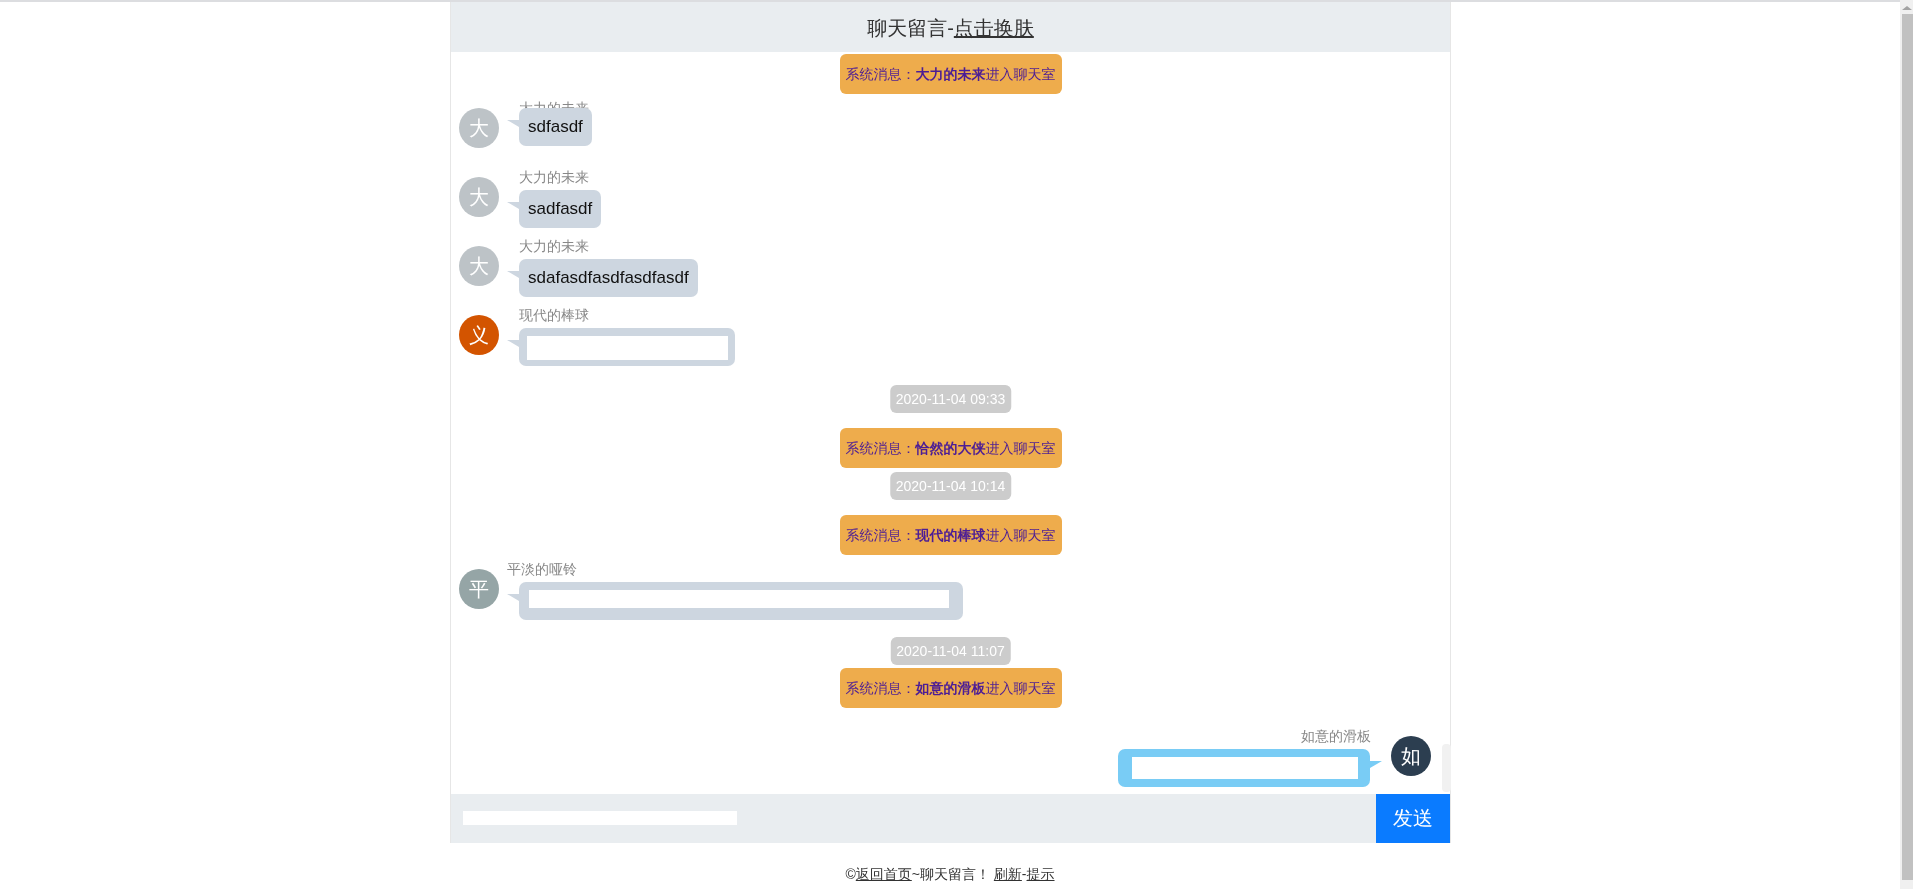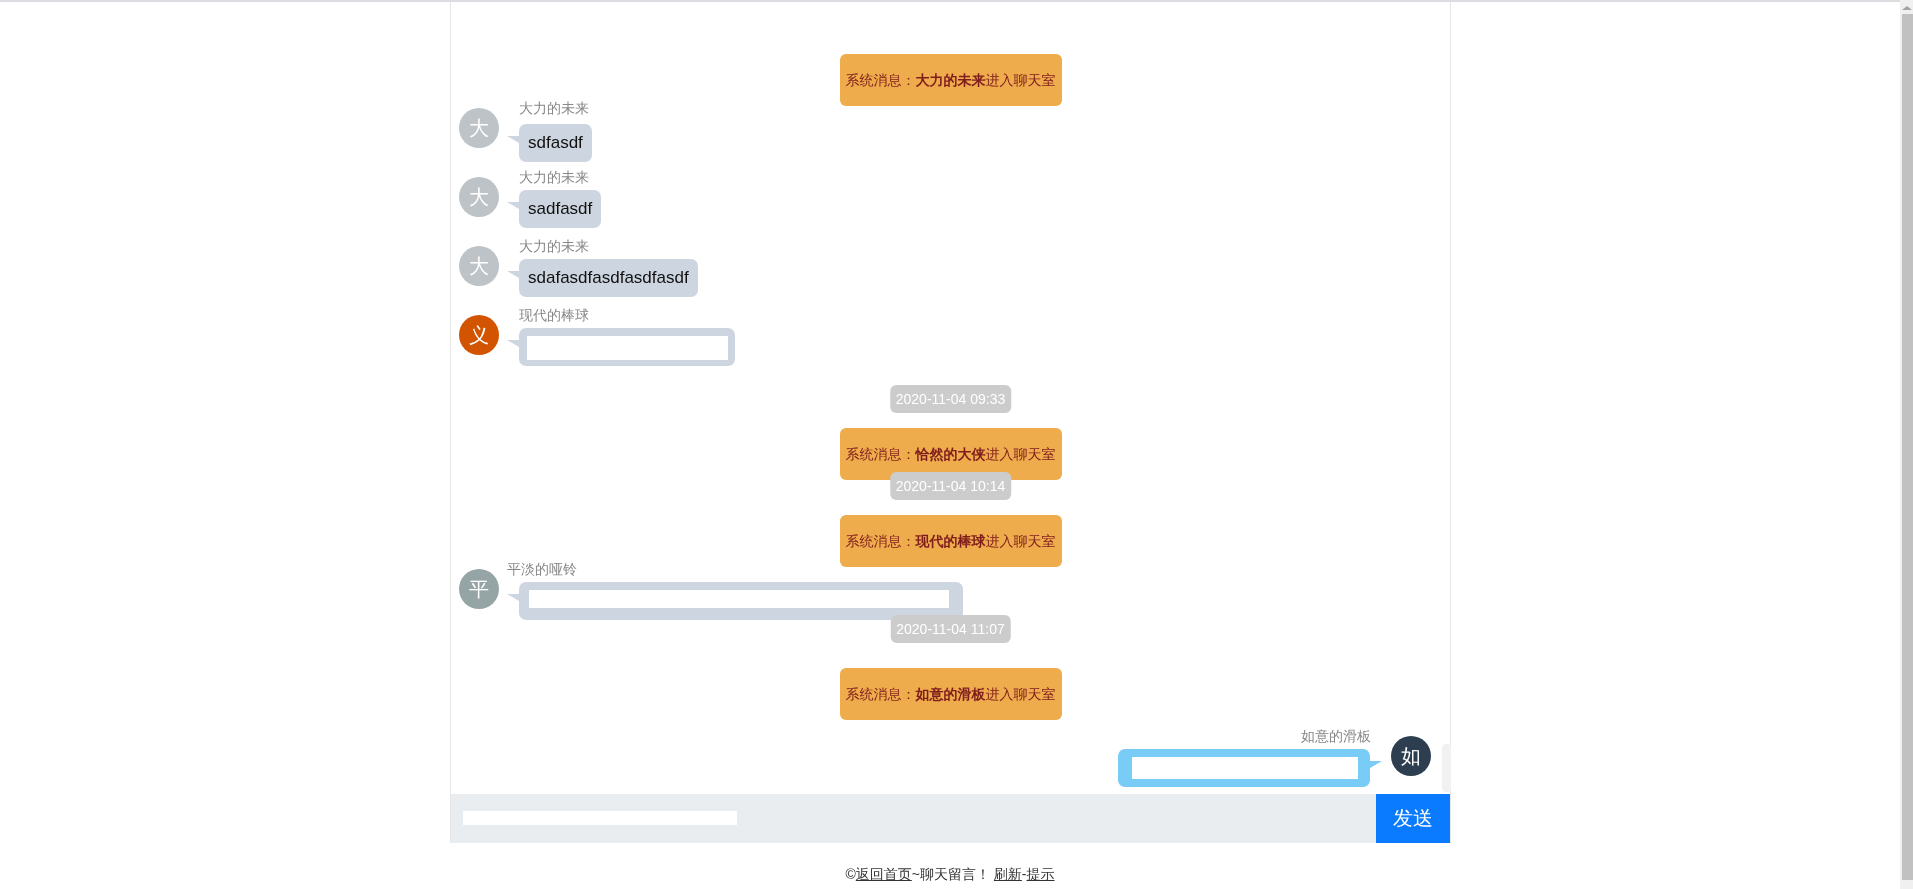--- a/index.html
+++ b/index.html
@@ -13,22 +13,22 @@
     border-left:5px solid transparent; border-right:5px solid transparent; border-bottom:4px solid #a3a3a3; }
   .page-scroll .thumb { position:absolute; left:2px; top:14px; width:11px; height:866px; background:#c1c1c1; }
 
   .chat { position:absolute; left:450px; top:2px; width:999px; height:841px;
     border-left:1px solid #e6e6e6; border-right:1px solid #e6e6e6; background:#fff; }
   .header { position:absolute; left:0; top:0; width:999px; height:50px; background:#e9edf0;
     text-align:center; line-height:52px; font-size:20px; color:#333; }
   .header a { color:#333; text-decoration:underline; cursor:pointer; }
 
   .msgs { position:absolute; left:0; top:50px; width:999px; height:742px; overflow:hidden; }
-  .sys { position:absolute; left:50%; transform:translateX(-50%); background:#eeac4c; color:#7f1d1d;
-    font-size:14px; line-height:28px; height:28px; padding:12px 6px; border-radius:6px; white-space:nowrap; }
+  .sys { position:absolute; left:50%; transform:translateX(-50%); background:#eeac4c; color:#4c1d95;
+    font-size:14px; line-height:28px; height:28px; padding:6px 6px; border-radius:6px; white-space:nowrap; }
   .sys b { font-weight:bold; }
   .time { position:absolute; left:50%; transform:translateX(-50%); background:#cccccc; color:#fff;
     font-size:14px; line-height:28px; height:28px; padding:0 6px; border-radius:6px; white-space:nowrap; }
 
   .row { position:absolute; left:0; width:999px; height:70px; }
   .avatar { position:absolute; width:40px; height:40px; border-radius:50%; color:#fff;
     font-size:20px; line-height:40px; text-align:center; }
   .uname { position:absolute; font-size:14px; color:#888; white-space:nowrap; }
   .bubble { position:absolute; background:#cdd6e0; color:#111; font-size:17px; line-height:38px;
     height:38px; padding:0 9px; border-radius:7px; white-space:nowrap; }
@@ -49,31 +49,34 @@
 
   .footer { position:absolute; left:0; top:866px; width:1900px; text-align:center; font-size:14px; color:#333; }
   .footer a { color:#333; text-decoration:underline; cursor:pointer;font-family:Liberation Mono, monospace; }
 </style>
 </head>
 <body>
 
 <div class="topline"></div>
 
 <div class="chat">
+  <div class="header">
+    <span>聊天留言-</span><a>点击换肤</a>
+  </div>
 
   <div class="msgs">
 
     <div class="sys" style="top:2px">
       <span>系统消息：</span><b>大力的未来</b><span>进入聊天室</span>
     </div>
 
     <div class="row" style="top:56px">
       <div class="avatar" style="left:8px;top:0;background:#bdc3c7">大</div>
       <div class="uname" style="left:68px;top:-8px">大力的未来</div>
-      <div class="bubble left" style="left:68px;top:16px">sdfasdf</div>
+      <div class="bubble left" style="left:68px;top:0">sdfasdf</div>
     </div>
 
     <div class="row" style="top:125px">
       <div class="avatar" style="left:8px;top:0;background:#bdc3c7">大</div>
       <div class="uname" style="left:68px;top:-8px">大力的未来</div>
       <div class="bubble left" style="left:68px;top:13px">sadfasdf</div>
     </div>
 
     <div class="row" style="top:194px">
       <div class="avatar" style="left:8px;top:0;background:#bdc3c7">大</div>
@@ -99,21 +102,21 @@
     </div>
 
     <div class="row" style="top:517px">
       <div class="avatar" style="left:8px;top:0;background:#95a5a6">平</div>
       <div class="uname" style="left:56px;top:-8px">平淡的哑铃</div>
       <div class="bubble left" style="left:68px;top:13px;width:426px">
         <div class="redact" style="left:10px;top:8px;width:420px;height:18px"></div>
       </div>
     </div>
 
-    <div class="time" style="top:563px">2020-11-04 11:07</div>
+    <div class="time" style="top:585px">2020-11-04 11:07</div>
     <div class="sys" style="top:616px">
       <span>系统消息：</span><b>如意的滑板</b><span>进入聊天室</span>
     </div>
 
     <div class="row" style="top:684px">
       <div class="uname" style="right:79px;top:-8px">如意的滑板</div>
       <div class="avatar" style="left:940px;top:0;background:#2c3e50">如</div>
       <div class="bubble right" style="left:667px;top:13px;width:234px">
         <div class="redact" style="left:14px;top:8px;width:226px;height:22px"></div>
       </div>

